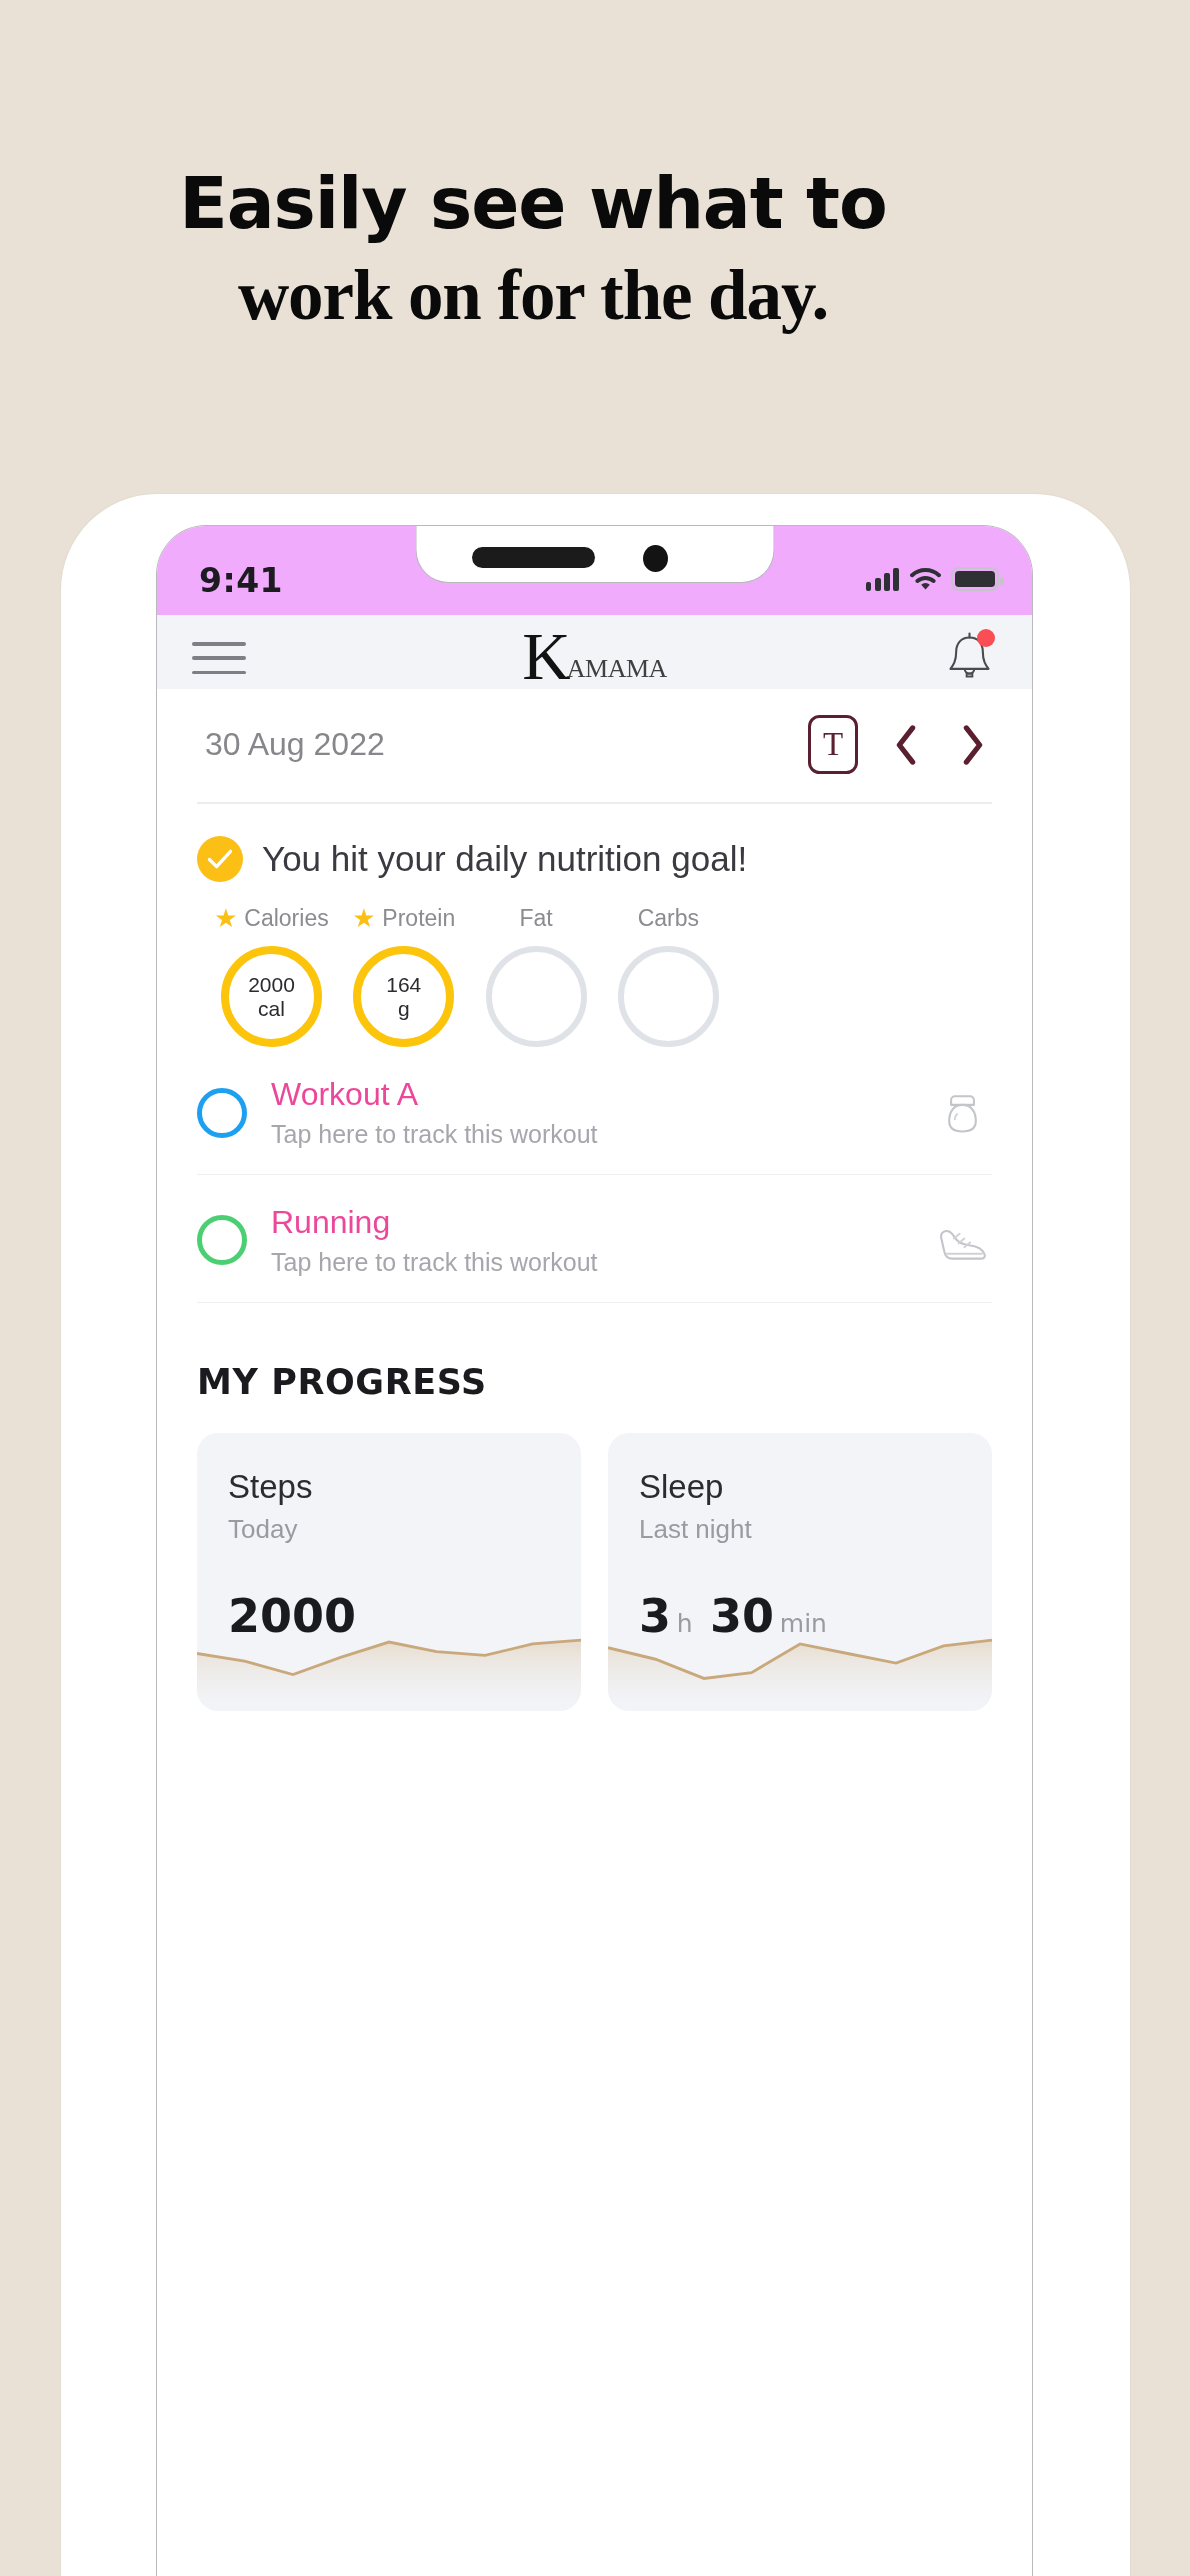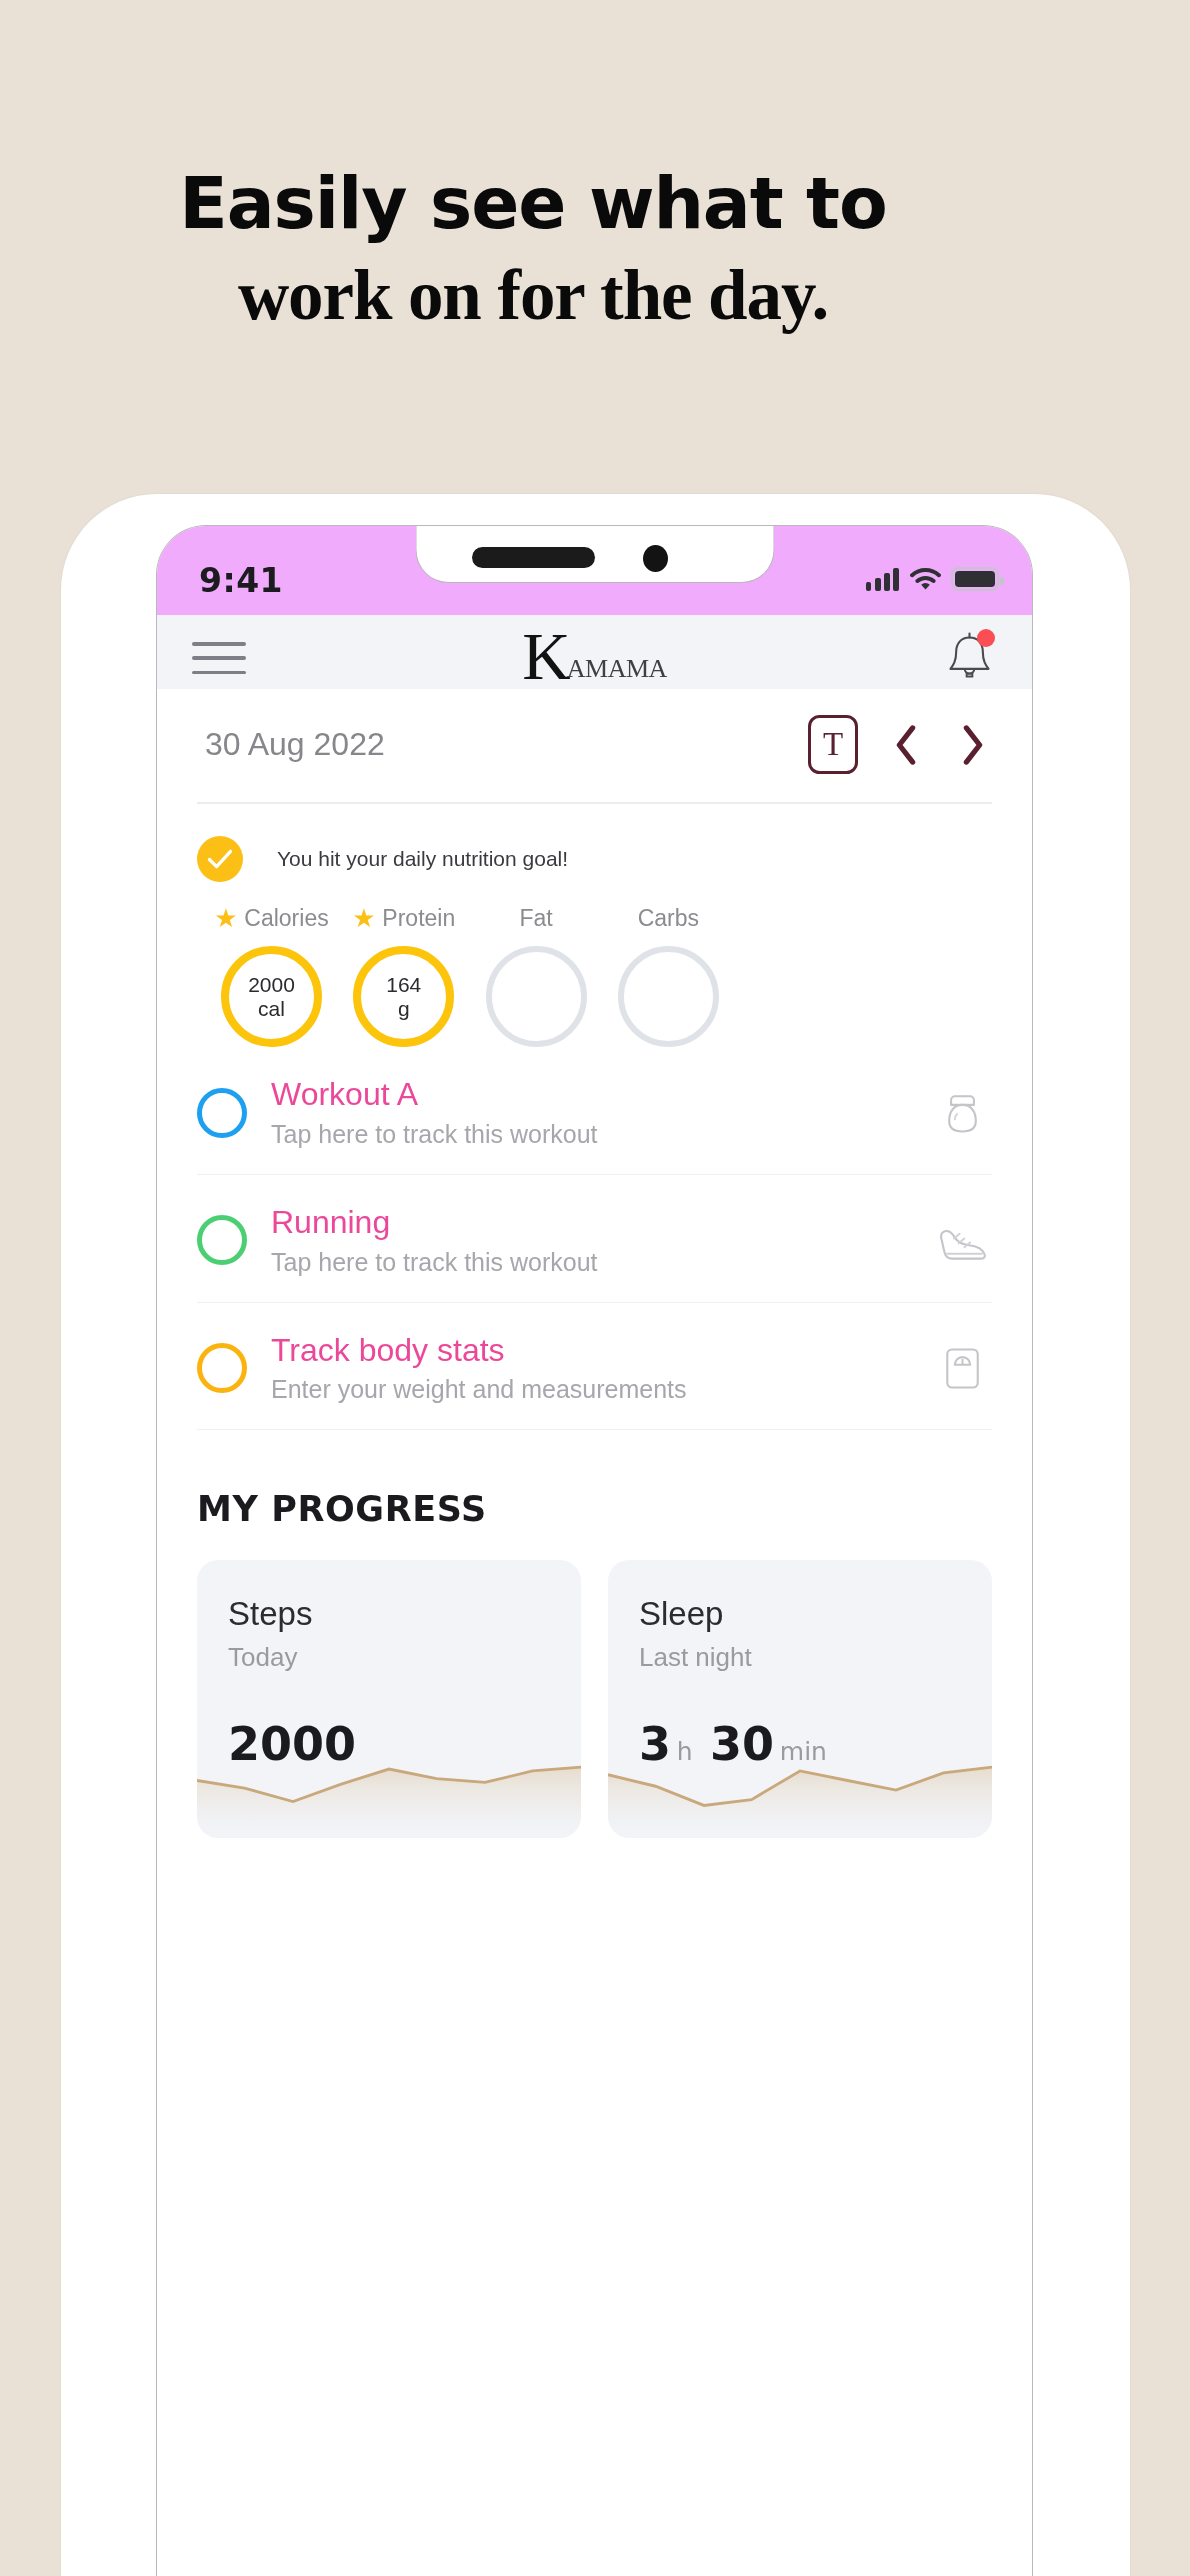--- a/index.html
+++ b/index.html
@@ -175,21 +175,21 @@
   .chev { width:38px; height:50px; }
   .divider { height:1.9px; background:#ececee; margin:28px 40px 0 40px; }
 
   
   .nutri-head { display:flex; align-items:center; margin:32px 0 0 40px; gap:19px; }
   .check-circle {
     width:46px; height:46px; border-radius:50%;
     background:#fbbf16;
     display:flex; align-items:center; justify-content:center;
   }
-  .nutri-head-txt { font-size:21px; color:#3a3a40;margin-left:15px; }
+  .nutri-head-txt { font-size:35px; color:#3a3a40; }
   .rings { display:flex; margin:21px 0 0 56px; gap:15.3px; }
   .ring-col { width:117px; display:flex; flex-direction:column; align-items:center; }
   .ring-label { display:flex; align-items:center; gap:6.7px; font-size:23px; color:#8b8b90; height:31px; }
   .ring-label .star { color:#fbbf16; font-size:26px; line-height:1; }
   .ring {
     margin-top:12.5px;
     width:101px; height:101px;
     border-radius:50%;
     display:flex; flex-direction:column;
     align-items:center; justify-content:center;
@@ -393,34 +393,20 @@
       </div>
       <span class="task-icon">
         <svg viewBox="0 0 62 62" width="59" height="59">
           <path d="M11 22 c5 -3 9 1 12 6 c3 5 8 7 15 8 c8 1 14 4 16 9 c1 3 0 5 -3 5 h-31 c-4 0 -7 -3 -8 -7 l-3 -13 c-1 -4 0 -7 2 -8 z" fill="none" stroke="#b9bbc0" stroke-width="2.2" stroke-linejoin="round"></path>
           <path d="M22 29 l6 -5 M27 34 l6 -5 M33 38 l6 -5" stroke="#c9cace" stroke-width="2" stroke-linecap="round"></path>
           <path d="M14 45 h38" stroke="#c9cace" stroke-width="2"></path>
         </svg>
       </span>
     </div>
 
-    <div class="task">
-      <span class="task-circle" style="border-color:#fbb310"></span>
-      <div class="task-body">
-        <div class="task-title">Track body stats</div>
-        <div class="task-sub">Enter your weight and measurements</div>
-      </div>
-      <span class="task-icon">
-        <svg viewBox="0 0 62 62" width="59" height="59">
-          <rect x="15" y="11" width="32" height="40" rx="5" fill="none" stroke="#b9bbc0" stroke-width="2.2"></rect>
-          <path d="M23 27 a8 8 0 0 1 16 0 z" fill="none" stroke="#b9bbc0" stroke-width="2.2"></path>
-          <path d="M31 27 v-6" stroke="#b9bbc0" stroke-width="2"></path>
-        </svg>
-      </span>
-    </div>
 
     <div class="prog-title">MY PROGRESS</div>
 
     <div class="cards">
 
       <div class="card">
         <div class="card-title">Steps</div>
         <div class="card-sub">Today</div>
         <div class="card-val">
           <span>2000</span>

